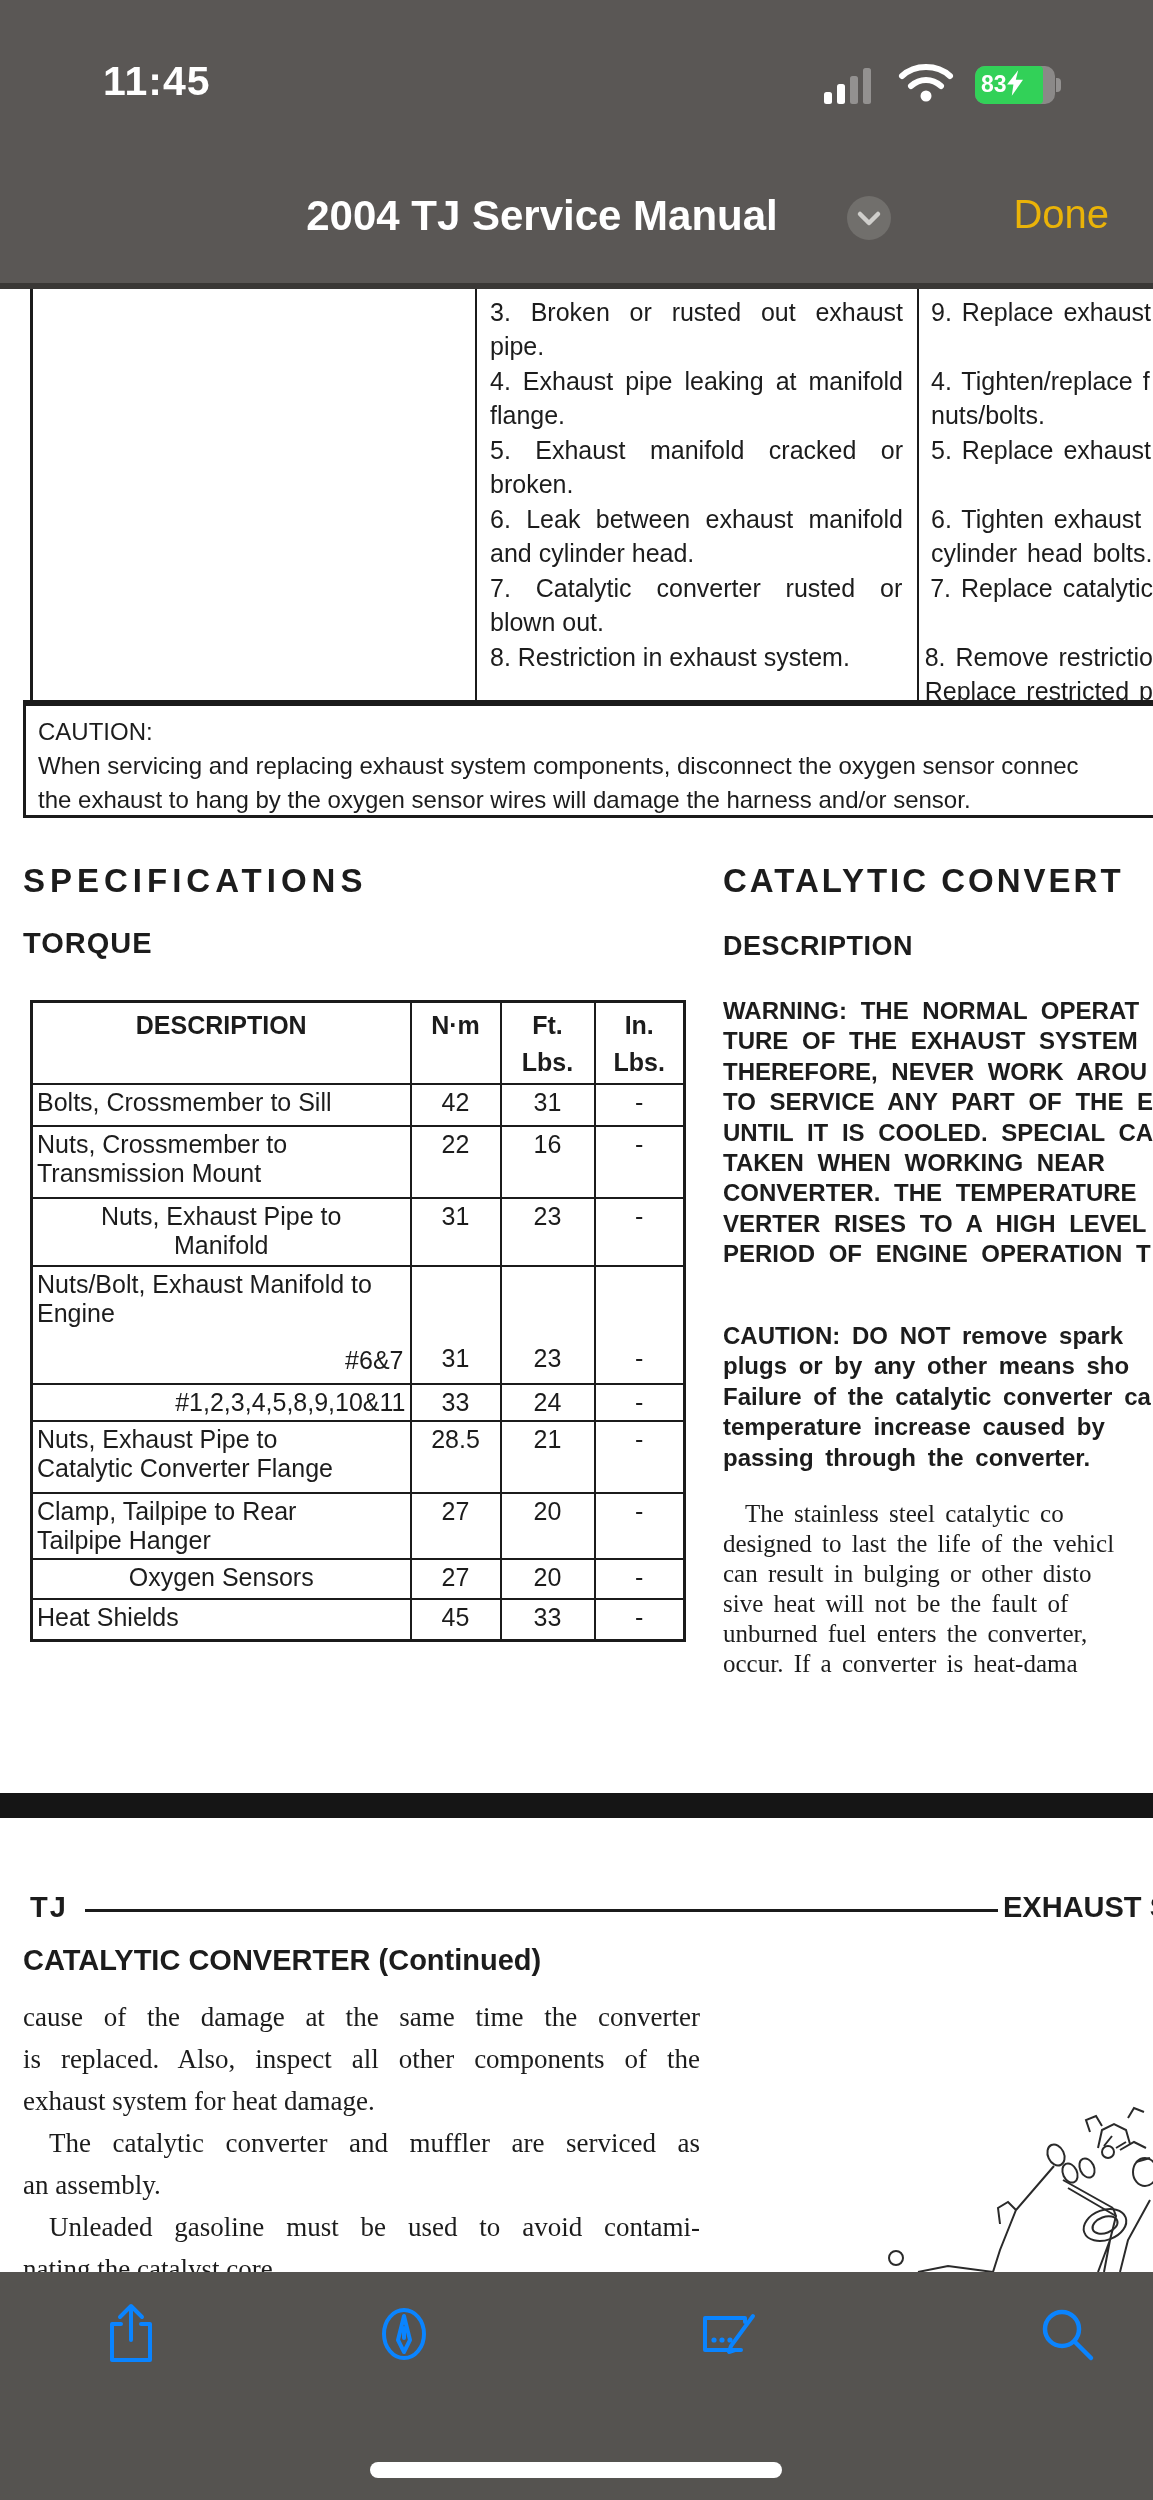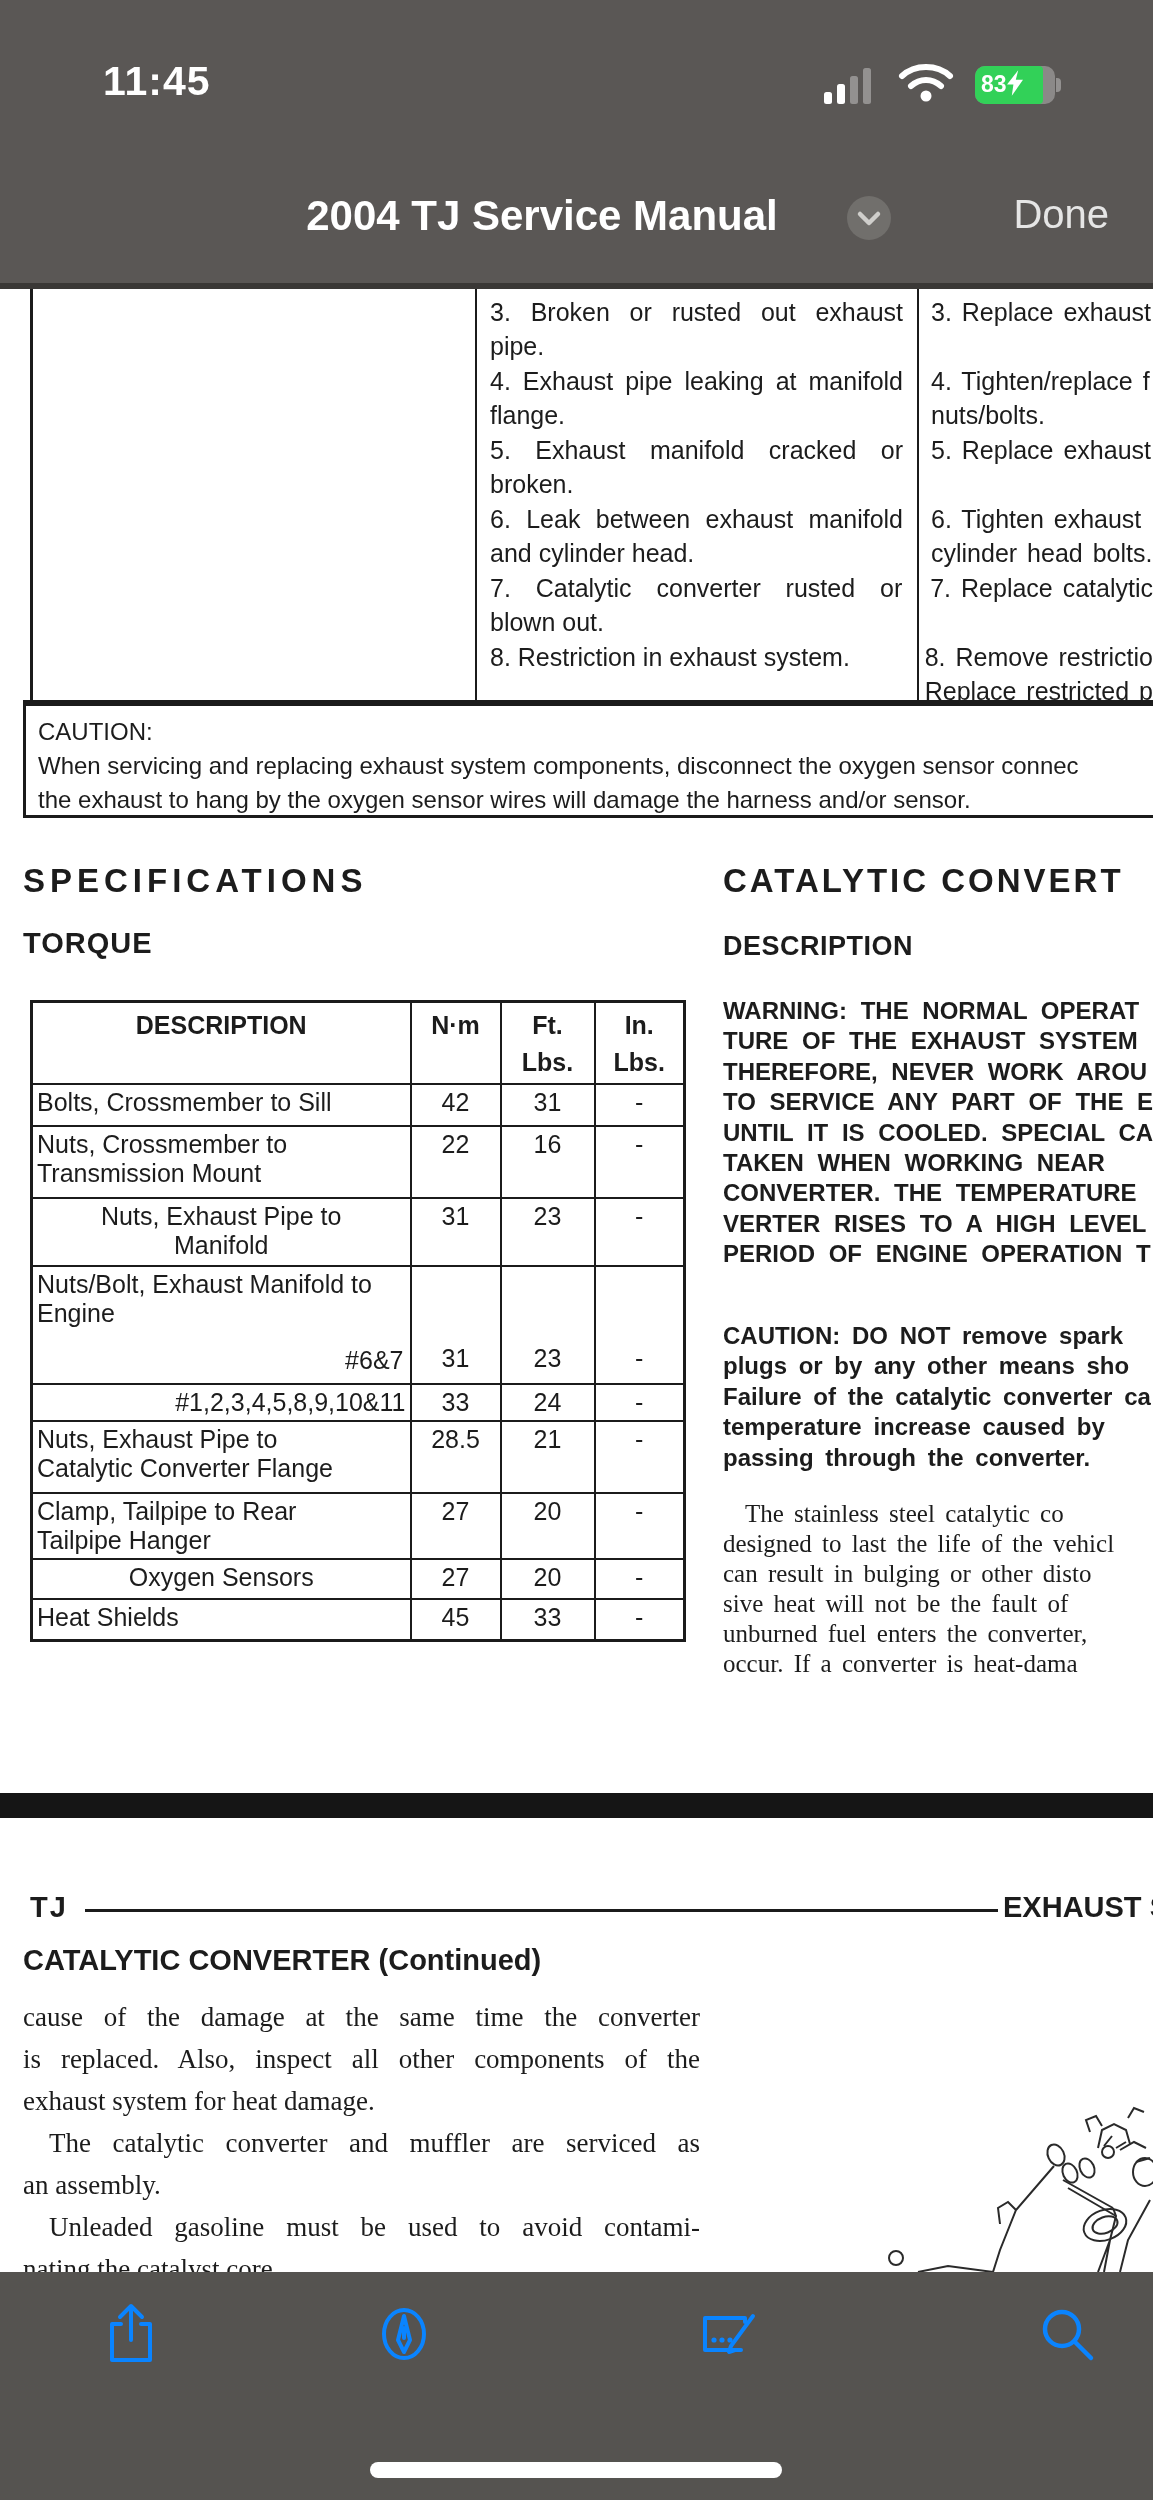--- a/index.html
+++ b/index.html
@@ -3,21 +3,21 @@
 <meta charset="utf-8">
 <style>
   html,body{margin:0;padding:0;background:#222;}
   .screen{position:relative;width:1153px;height:2500px;background:#ffffff;overflow:hidden;
     font-family:"Liberation Sans",sans-serif;color:#1c1c1c;}
   .abs{position:absolute;}
 
   
   .statusbar{left:0;top:0;width:1153px;height:283px;background:#5a5755;}
   .time{left:103px;top:58px;font-size:41px;font-weight:bold;color:#ffffff;letter-spacing:1px;}
-  .done{right:44px;top:192px;font-size:40px;color:#e5e5e5;cursor:pointer;}
+  .done{right:44px;top:192px;font-size:40px;color:#eab308;cursor:pointer;}
   .doc-title{left:0;top:192px;width:1084px;text-align:center;font-size:42px;font-weight:bold;color:#ffffff;}
   .chev-btn{left:847px;top:196px;width:44px;height:44px;border-radius:50%;background:#716f6c;cursor:pointer;}
   .batt{left:975px;top:66px;width:88px;height:38px;}
   .batt-track{position:absolute;left:0;top:0;width:80px;height:38px;border-radius:10px;background:rgba(255,255,255,0.3);}
   .batt-fill{position:absolute;left:0;top:0;width:68px;height:38px;border-radius:10px 4px 4px 10px;background:#32d158;}
   .batt-label{position:absolute;left:6px;top:4px;font-size:23px;font-weight:bold;color:#ffffff;letter-spacing:0;}
   .batt-nub{position:absolute;right:2px;top:12px;width:5px;height:14px;border-radius:0 4px 4px 0;background:rgba(255,255,255,0.35);}
   .dark-strip{left:0;top:283px;width:1153px;height:6px;background:#3a3836;}
 
   
@@ -120,21 +120,21 @@
   <div class="abs vline" style="left:917px;top:289px;width:2px;height:414px"></div>
   <div class="abs hline" style="left:23px;top:700px;width:1130px;height:3px"></div>
 
   <div class="abs ts-rows" id="ts-rows">
       <div class="ts-row">
         <div class="ts-cause">
           <div class="jl">3. Broken or rusted out exhaust</div>
           <div>pipe.</div>
         </div>
         <div class="ts-fix">
-          <div>3. Replace exhaust</div>
+          <div>9. Replace exhaust</div>
         </div>
       </div>
       <div class="ts-row">
         <div class="ts-cause">
           <div class="jl">4. Exhaust pipe leaking at manifold</div>
           <div>flange.</div>
         </div>
         <div class="ts-fix">
           <div>4. Tighten/replace f</div>
           <div>nuts/bolts.</div>

